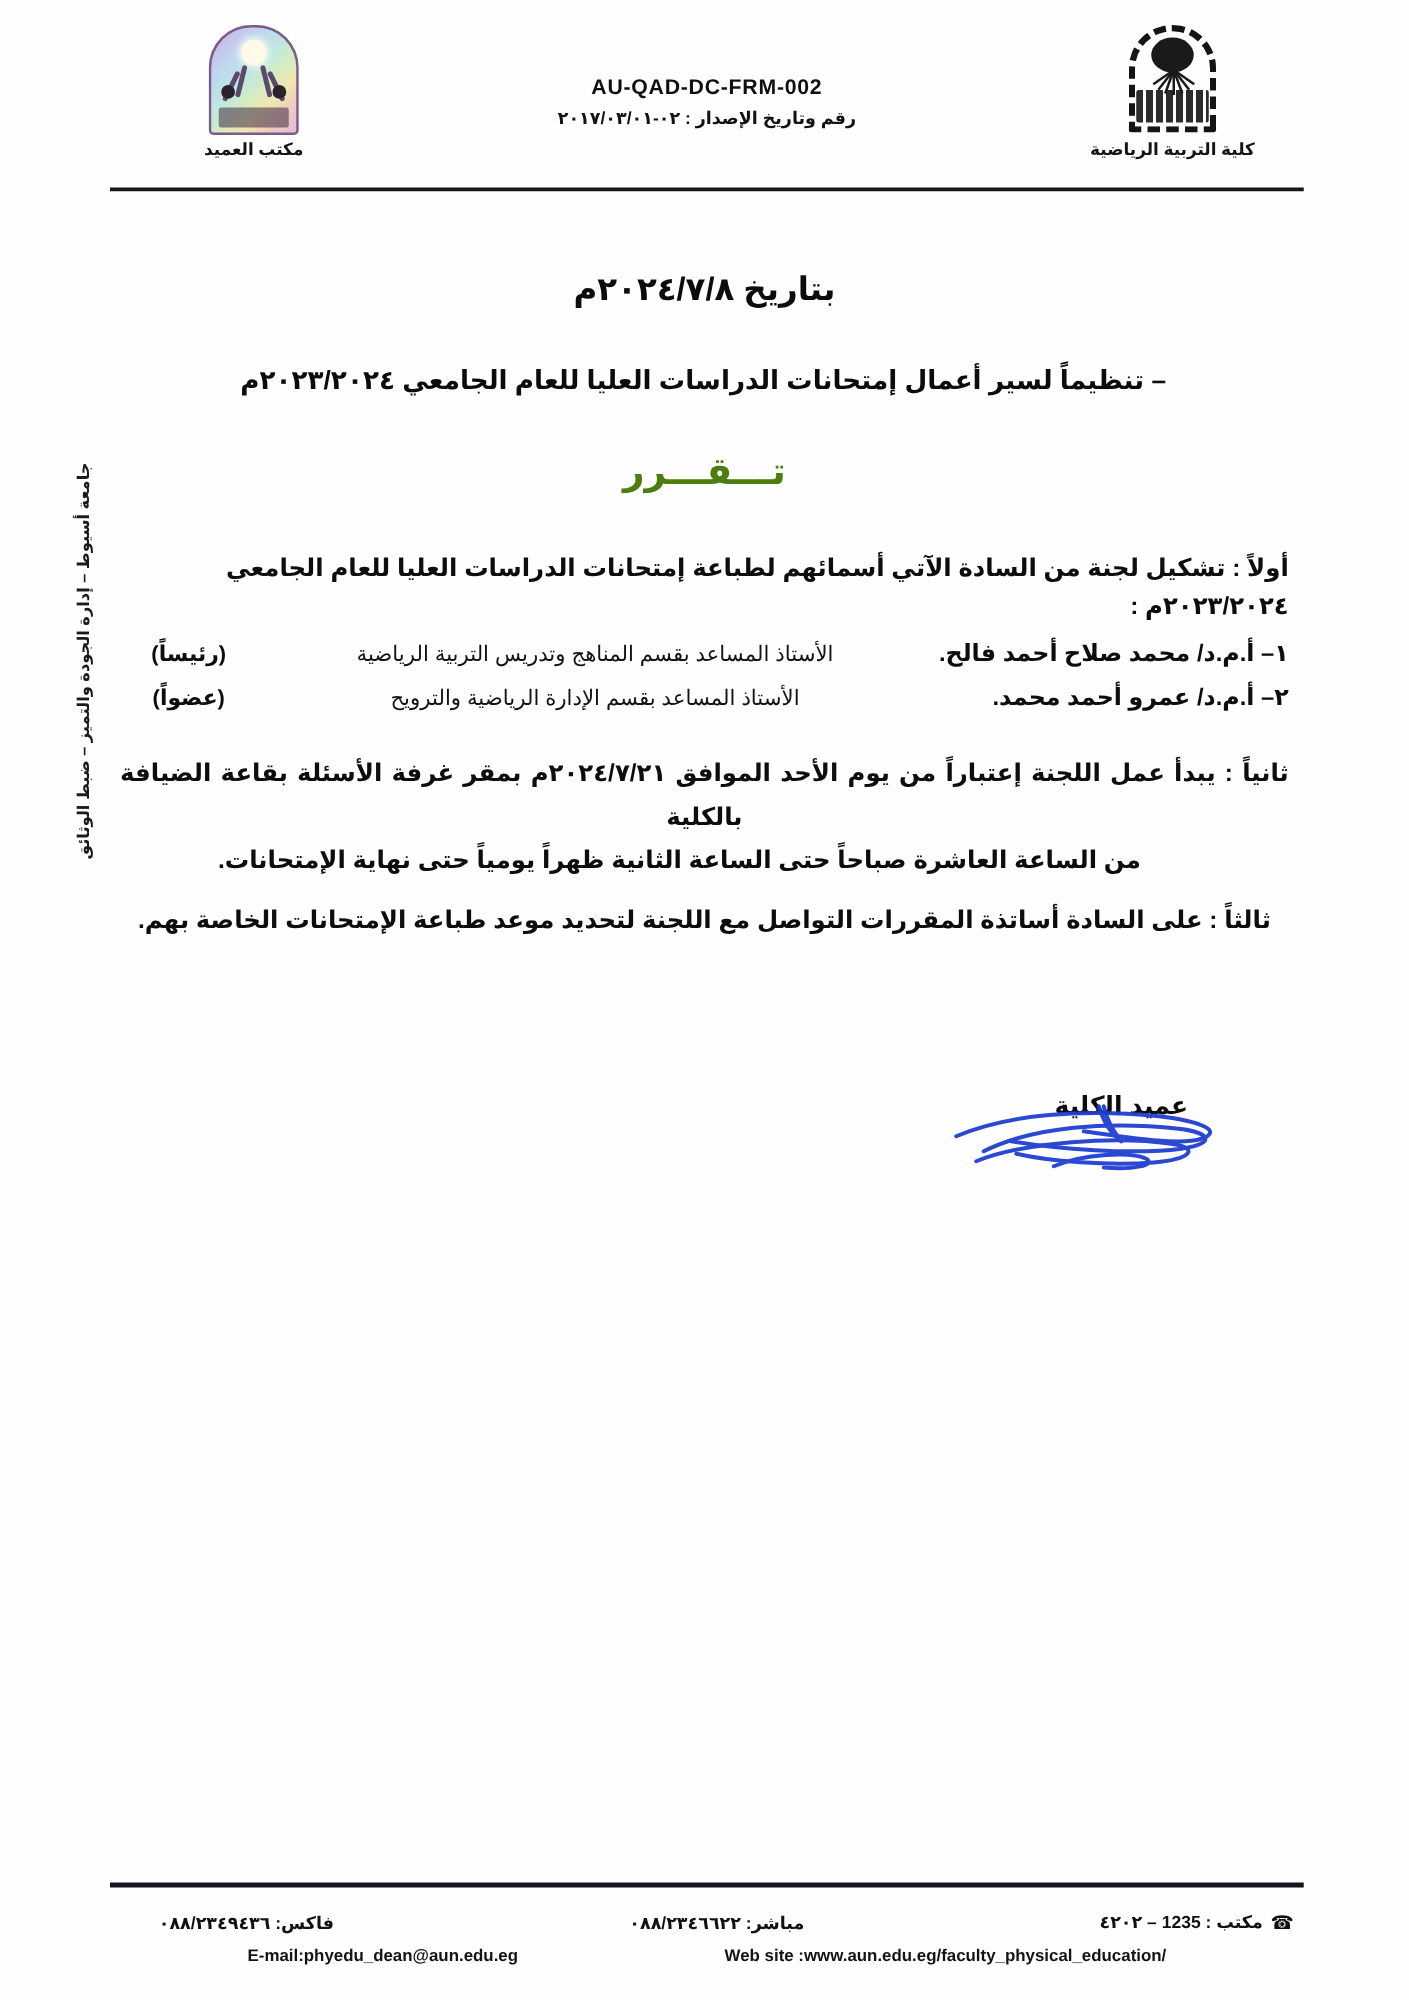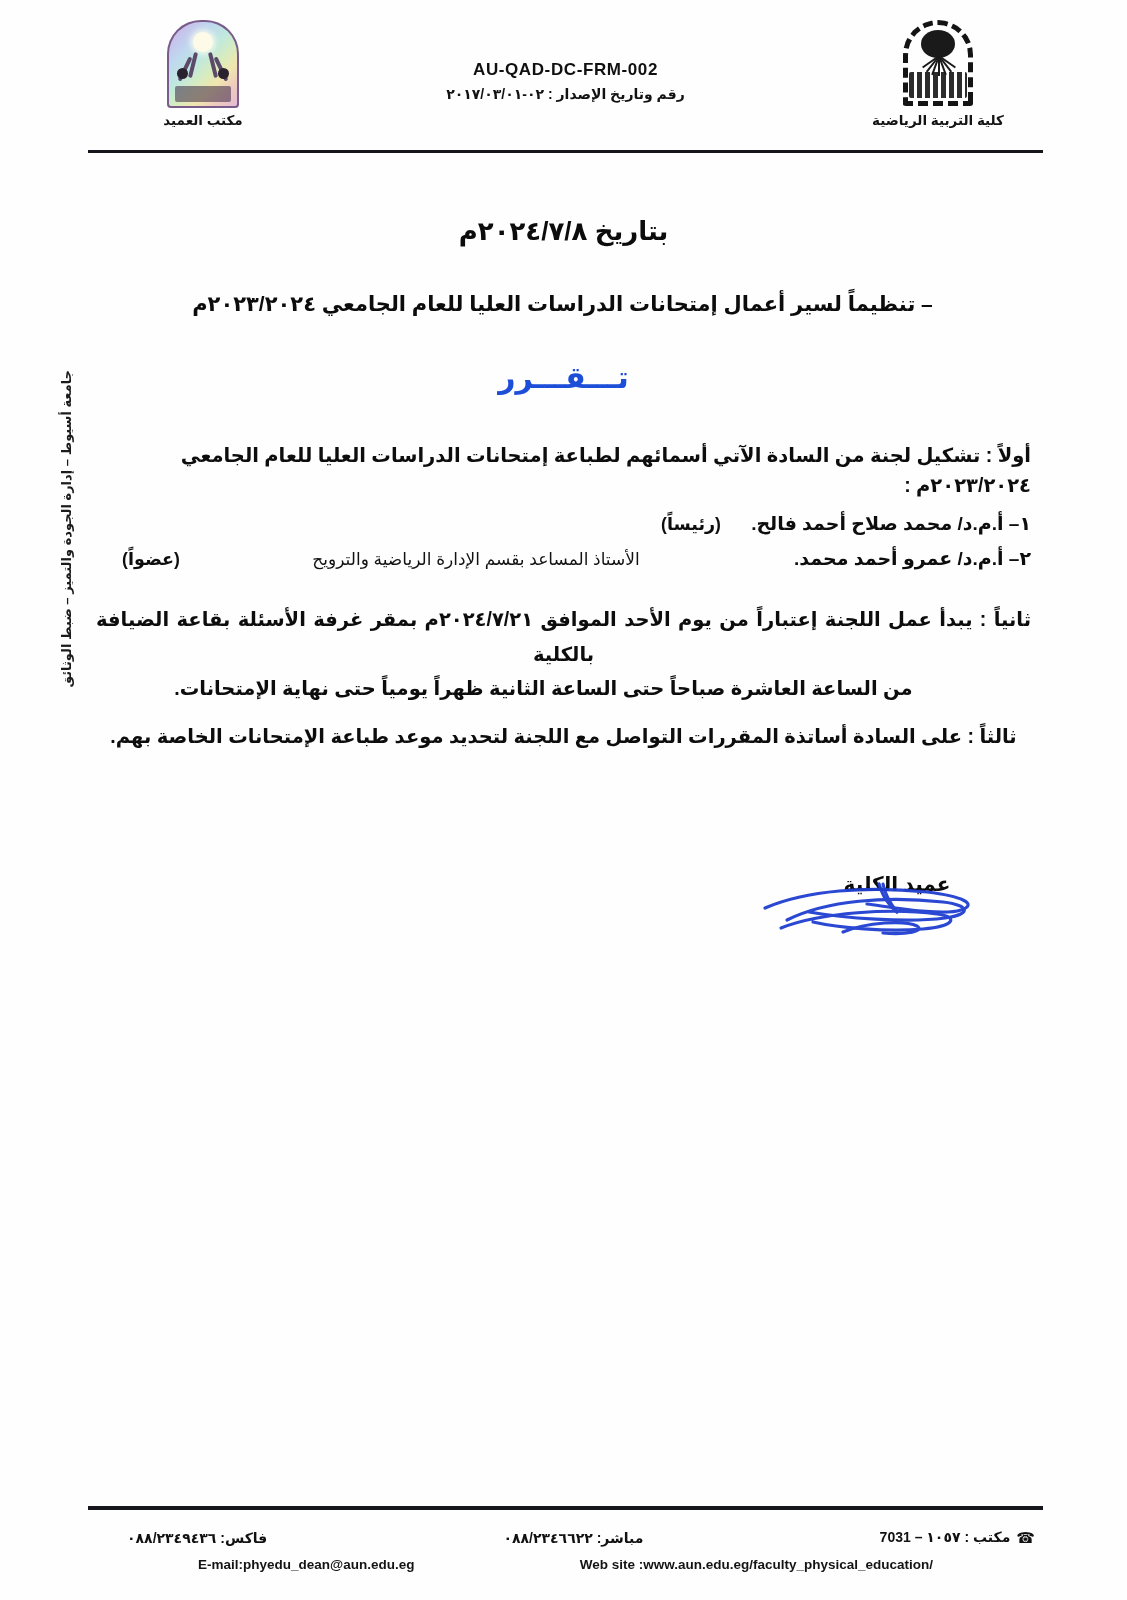--- a/index.html
+++ b/index.html
@@ -224,21 +224,21 @@
     direction: rtl;
   }
   .decides {
     position: absolute;
     top: 360px;
     left: 0; right: 0;
     text-align: center;
     font-size: 30px;
     font-weight: 700;
     letter-spacing: 7px;
-    color: #1d4ed8;
+    color: #4d7c0f;
   }
 
   
   .body-wrap {
     position: absolute;
     top: 440px;
     right: 96px;
     left: 96px;
     direction: rtl;
   }
@@ -427,20 +427,21 @@
 
   <div class="body-wrap">
 
     <div class="clause clause-first">أولاً : تشكيل لجنة من السادة الآتي أسمائهم لطباعة إمتحانات الدراسات العليا للعام الجامعي ٢٠٢٣/٢٠٢٤م :</div>
 
     <div class="member-row">
       <span class="member-name">
         <span>١–</span>
         <span>أ.م.د/ محمد صلاح أحمد فالح.</span>
       </span>
+      <span class="member-title">الأستاذ المساعد بقسم المناهج وتدريس التربية الرياضية</span>
       <span class="member-role">(رئيساً)</span>
     </div>
 
     <div class="member-row">
       <span class="member-name">
         <span>٢–</span>
         <span>أ.م.د/ عمرو أحمد محمد.</span>
       </span>
       <span class="member-title">الأستاذ المساعد بقسم الإدارة الرياضية والترويح</span>
       <span class="member-role">(عضواً)</span>
@@ -467,21 +468,21 @@
           <path d="M150 34 C142 24, 138 16, 136 6"></path>
         </g>
       </svg>
     </div>
   </div>
 
   <div class="hr-bottom"></div>
   <div class="footer">
     <div class="footer-row1">
       <div class="footer-cell">
-        <span class="phone-icon">☎</span><span>مكتب : ١٠٥٧ – 7031</span>
+        <span class="phone-icon">☎</span><span>مكتب : 1235 – ٤٢٠٢</span>
       </div>
       <div class="footer-cell">مباشر: ٠٨٨/٢٣٤٦٦٢٢</div>
       <div class="footer-cell">فاكس: ٠٨٨/٢٣٤٩٤٣٦</div>
     </div>
     <div class="footer-row2">
       <div>E-mail:phyedu_dean@aun.edu.eg</div>
       <div>Web site :www.aun.edu.eg/faculty_physical_education/</div>
     </div>
   </div>
 

